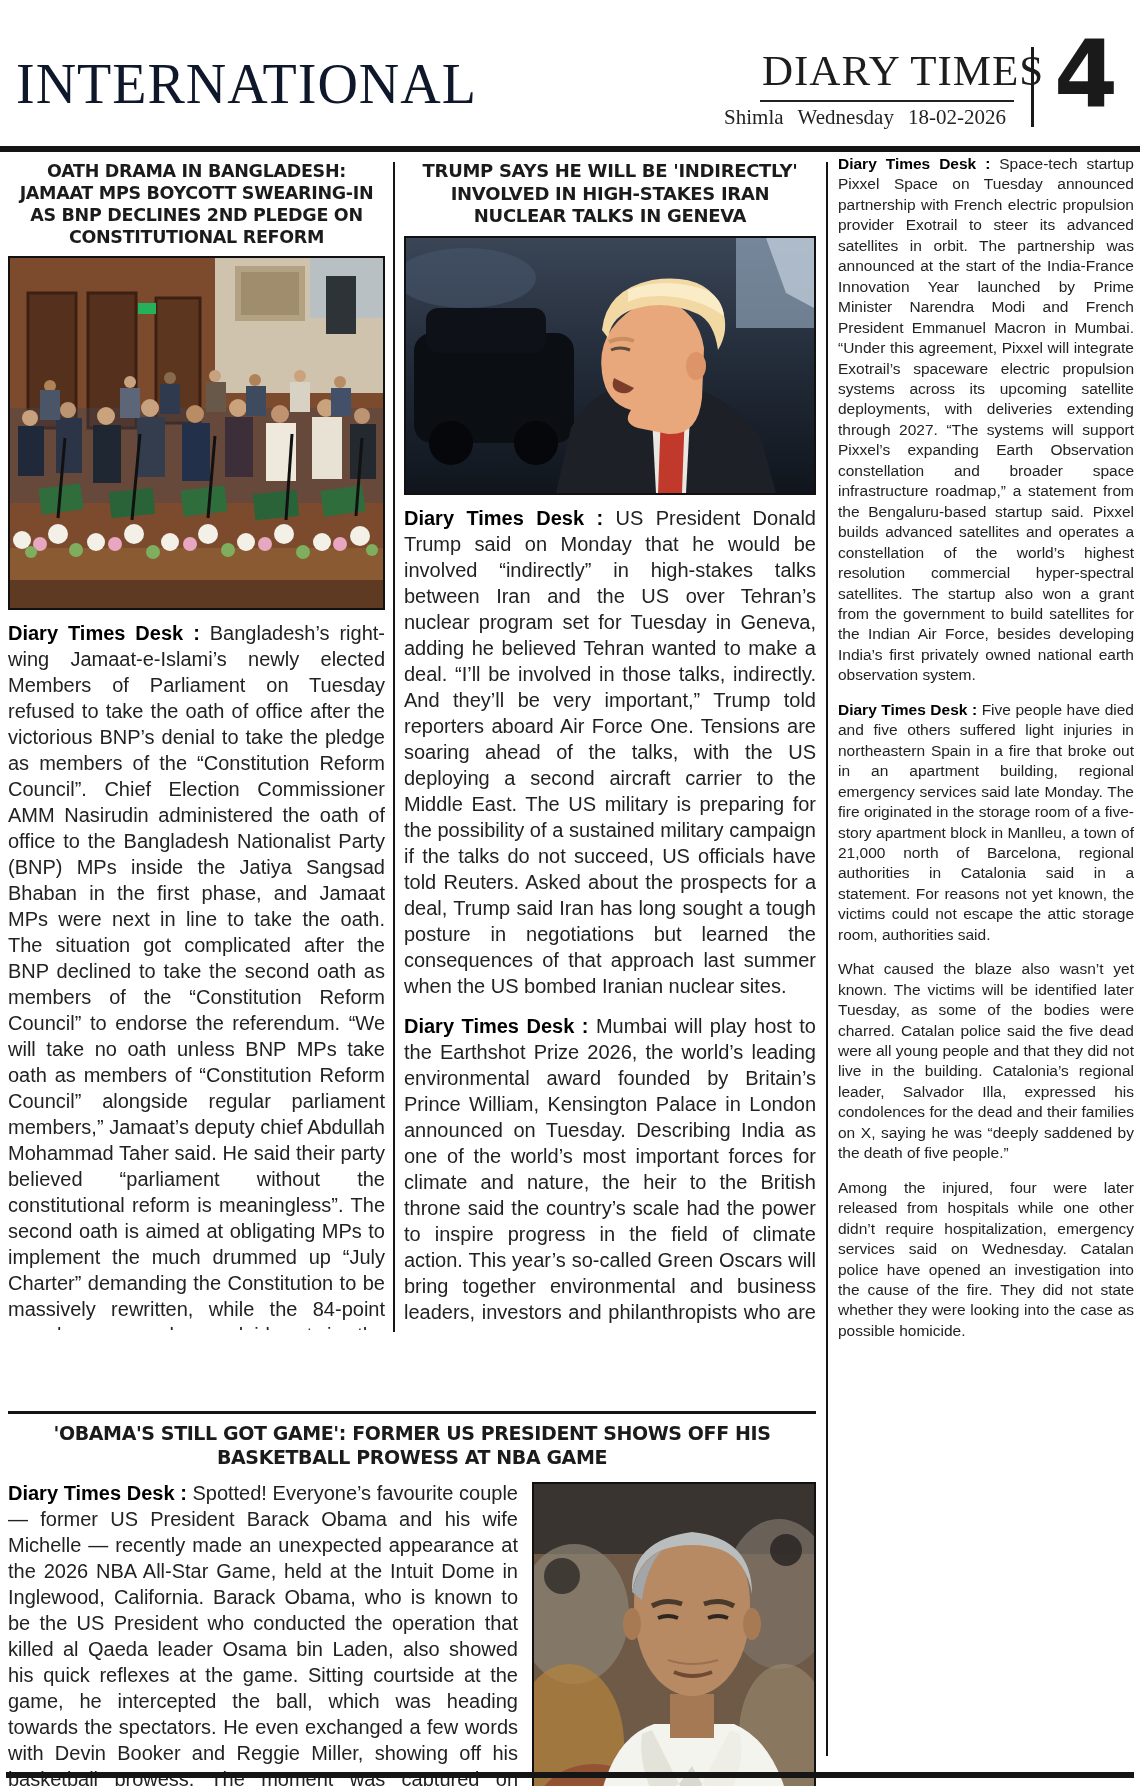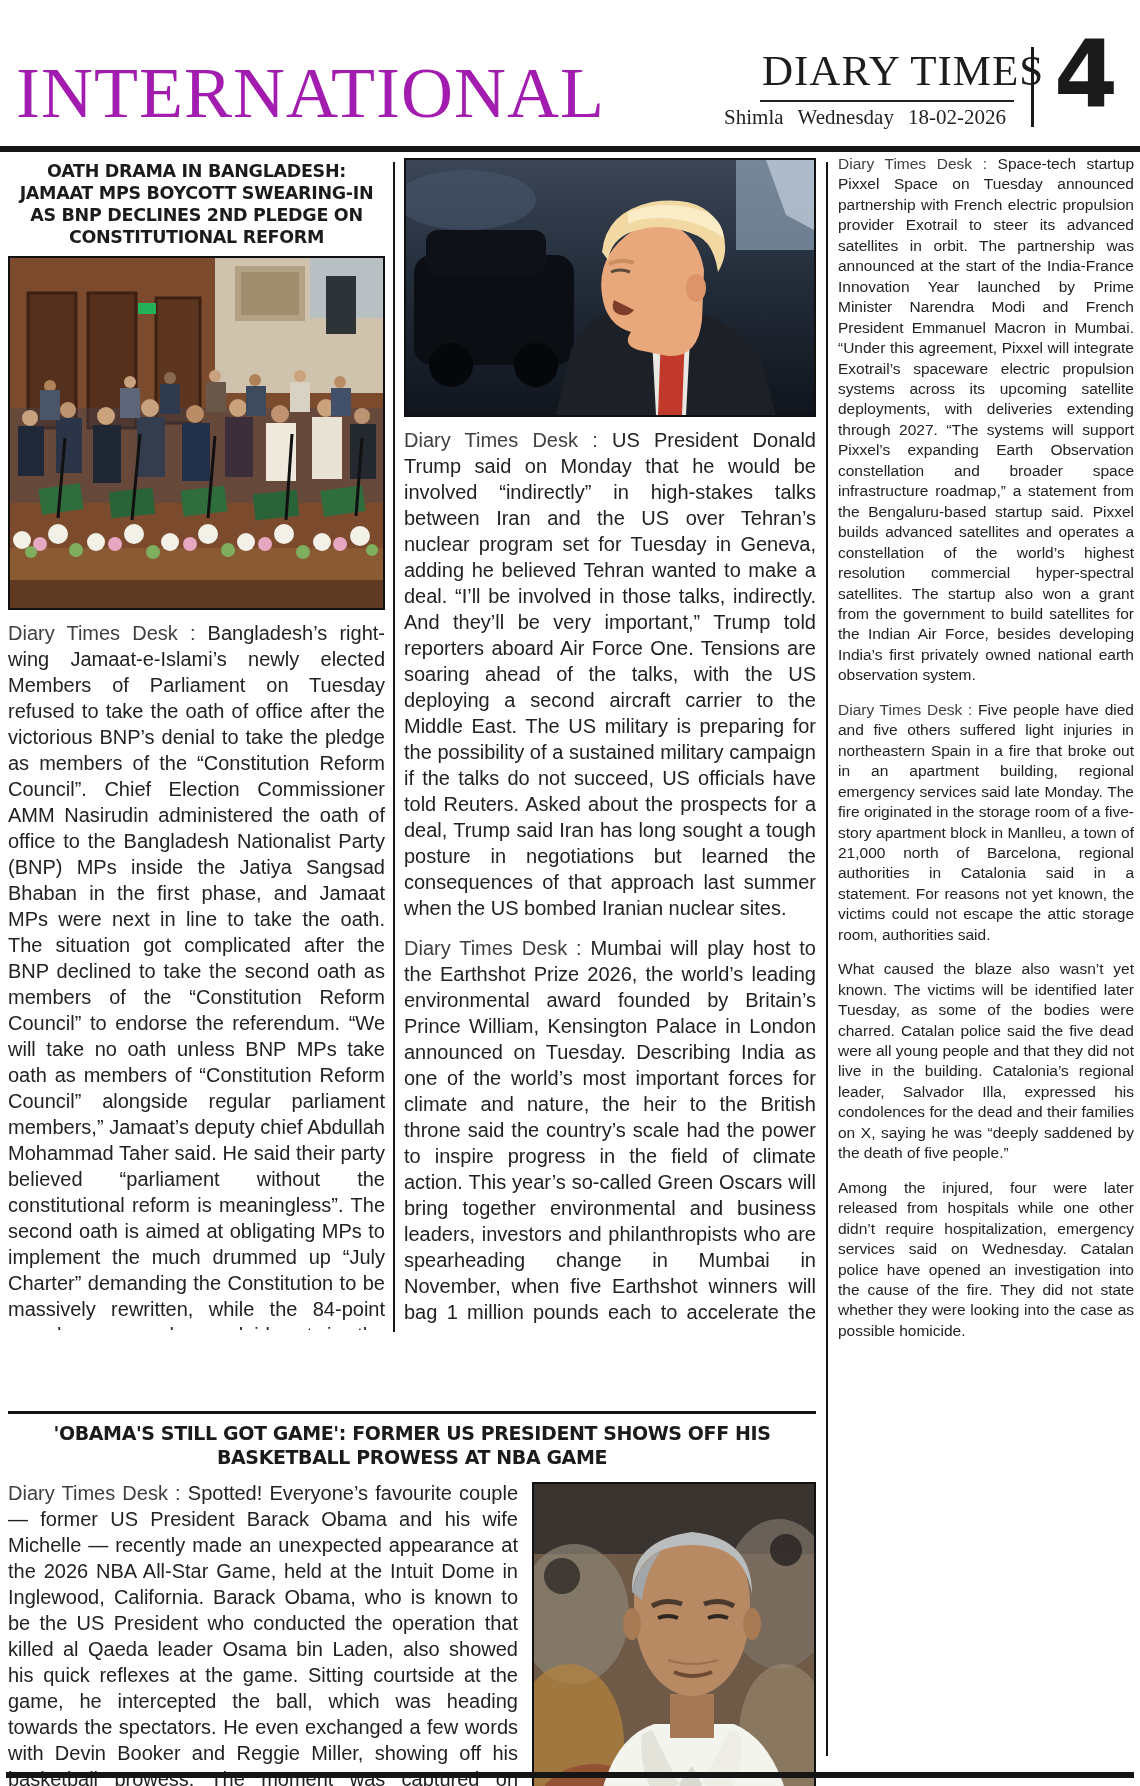--- a/index.html
+++ b/index.html
@@ -4,22 +4,22 @@
 <style>
   html,body{margin:0;padding:0;background:#e8e8e8;}
   .page{
     position:relative; width:1140px; height:1786px; margin:0 auto;
     background:#ffffff; overflow:hidden;
     font-family:"Liberation Sans", sans-serif; color:#1f1f1f;
   }
   
   .section-title{
     position:absolute; left:16px; top:52px;
-    font-family:"Liberation Serif", serif; font-size:72px; font-weight:400;
-    letter-spacing:1px; color:#a21caf;
+    font-family:"Liberation Serif", serif; font-size:56px; font-weight:400;
+    letter-spacing:1px; color:#0f172a;
   }
   .masthead{
     position:absolute; left:762px; top:46px; width:256px;
     font-family:"Liberation Serif", serif; font-size:43px; color:#1d1d1d;
     text-align:center; white-space:nowrap; letter-spacing:1px;
   }
   .masthead-rule{
     position:absolute; left:760px; top:100px; width:254px; height:2px; background:#222;
   }
   .dateline{
@@ -60,21 +60,21 @@
   #col-mid .headline{font-size:18px;}
   .headline.spain{font-size:20px; line-height:1.3; margin-top:26px;}
   .headline.mumbai{margin-top:16px;}
   .headline.obama{font-size:19px; letter-spacing:-0.4px; margin:8px 0 10px 0;}
 
   .body{
     margin:0 0 14px 0; text-align:justify;
     font-size:20px; line-height:1.3; color:#222;
   }
   #col-right .body{font-size:15.5px; line-height:1.32;}
-  .byline{font-weight:400; color:#404040;}
+  .byline{font-weight:700; color:#000000;}
 
   figure.photo{
     margin:4px 0 10px 0; border:2px solid #111; line-height:0; background:#777;
   }
   figure.photo svg{display:block; width:100%; height:100%;}
   #photo-bangladesh{width:373px; height:350px;}
   #photo-trump{width:408px; height:255px;}
   #photo-obama{float:right; width:280px; height:362px; margin:2px 0 6px 14px;}
 
   
@@ -199,20 +199,21 @@
       </figure>
 
       <p class="body"><b class="byline">Diary Times Desk :</b> <span>Bangladesh’s right-wing Jamaat-e-Islami’s newly elected Members of Parliament on Tuesday refused to take the oath of office after the victorious BNP’s denial to take the pledge as members of the “Constitution Reform Council”. Chief Election Commissioner AMM Nasirudin administered the oath of office to the Bangladesh Nationalist Party (BNP) MPs inside the Jatiya Sangsad Bhaban in the first phase, and Jamaat MPs were next in line to take the oath. The situation got complicated after the BNP declined to take the second oath as members of the “Constitution Reform Council” to endorse the referendum. “We will take no oath unless BNP MPs take oath as members of “Constitution Reform Council” alongside regular parliament members,” Jamaat’s deputy chief Abdullah Mohammad Taher said. He said their party believed “parliament without the constitutional reform is meaningless”. The second oath is aimed at obligating MPs to implement the much drummed up “July Charter” demanding the Constitution to be massively rewritten, while the 84-point complex proposal was laid out in the referendum in a cognised but nearly esoteric form for voting. The election commission reported that over 60 per cent of voters cast a “yes” vote in the referendum. “We have not been elected as members of the Constitution Reform Council; no provision of the council is yet to be incorporated in the Constitution,” BNP’s policy-making standing committee member and newly elected member Salahuddin Ahmed said.</span></p>
     </article>
   </div>
 
   <div class="v-divider" id="divider-1"></div>
 
   <div class="col" id="col-mid">
     <article>
+      <h2 class="headline">TRUMP SAYS HE WILL BE 'INDIRECTLY' INVOLVED IN HIGH-STAKES IRAN NUCLEAR TALKS IN GENEVA</h2>
 
       <figure class="photo" id="photo-trump">
         <svg viewBox="0 0 408 255" preserveAspectRatio="none">
           <defs>
             <linearGradient id="tbg" x1="0" y1="0" x2="0" y2="1">
               <stop offset="0" stop-color="#3a4556"></stop>
                 <stop offset="0.5" stop-color="#222b38"></stop>
                 <stop offset="1" stop-color="#10151d"></stop>
             </linearGradient>
           </defs>

